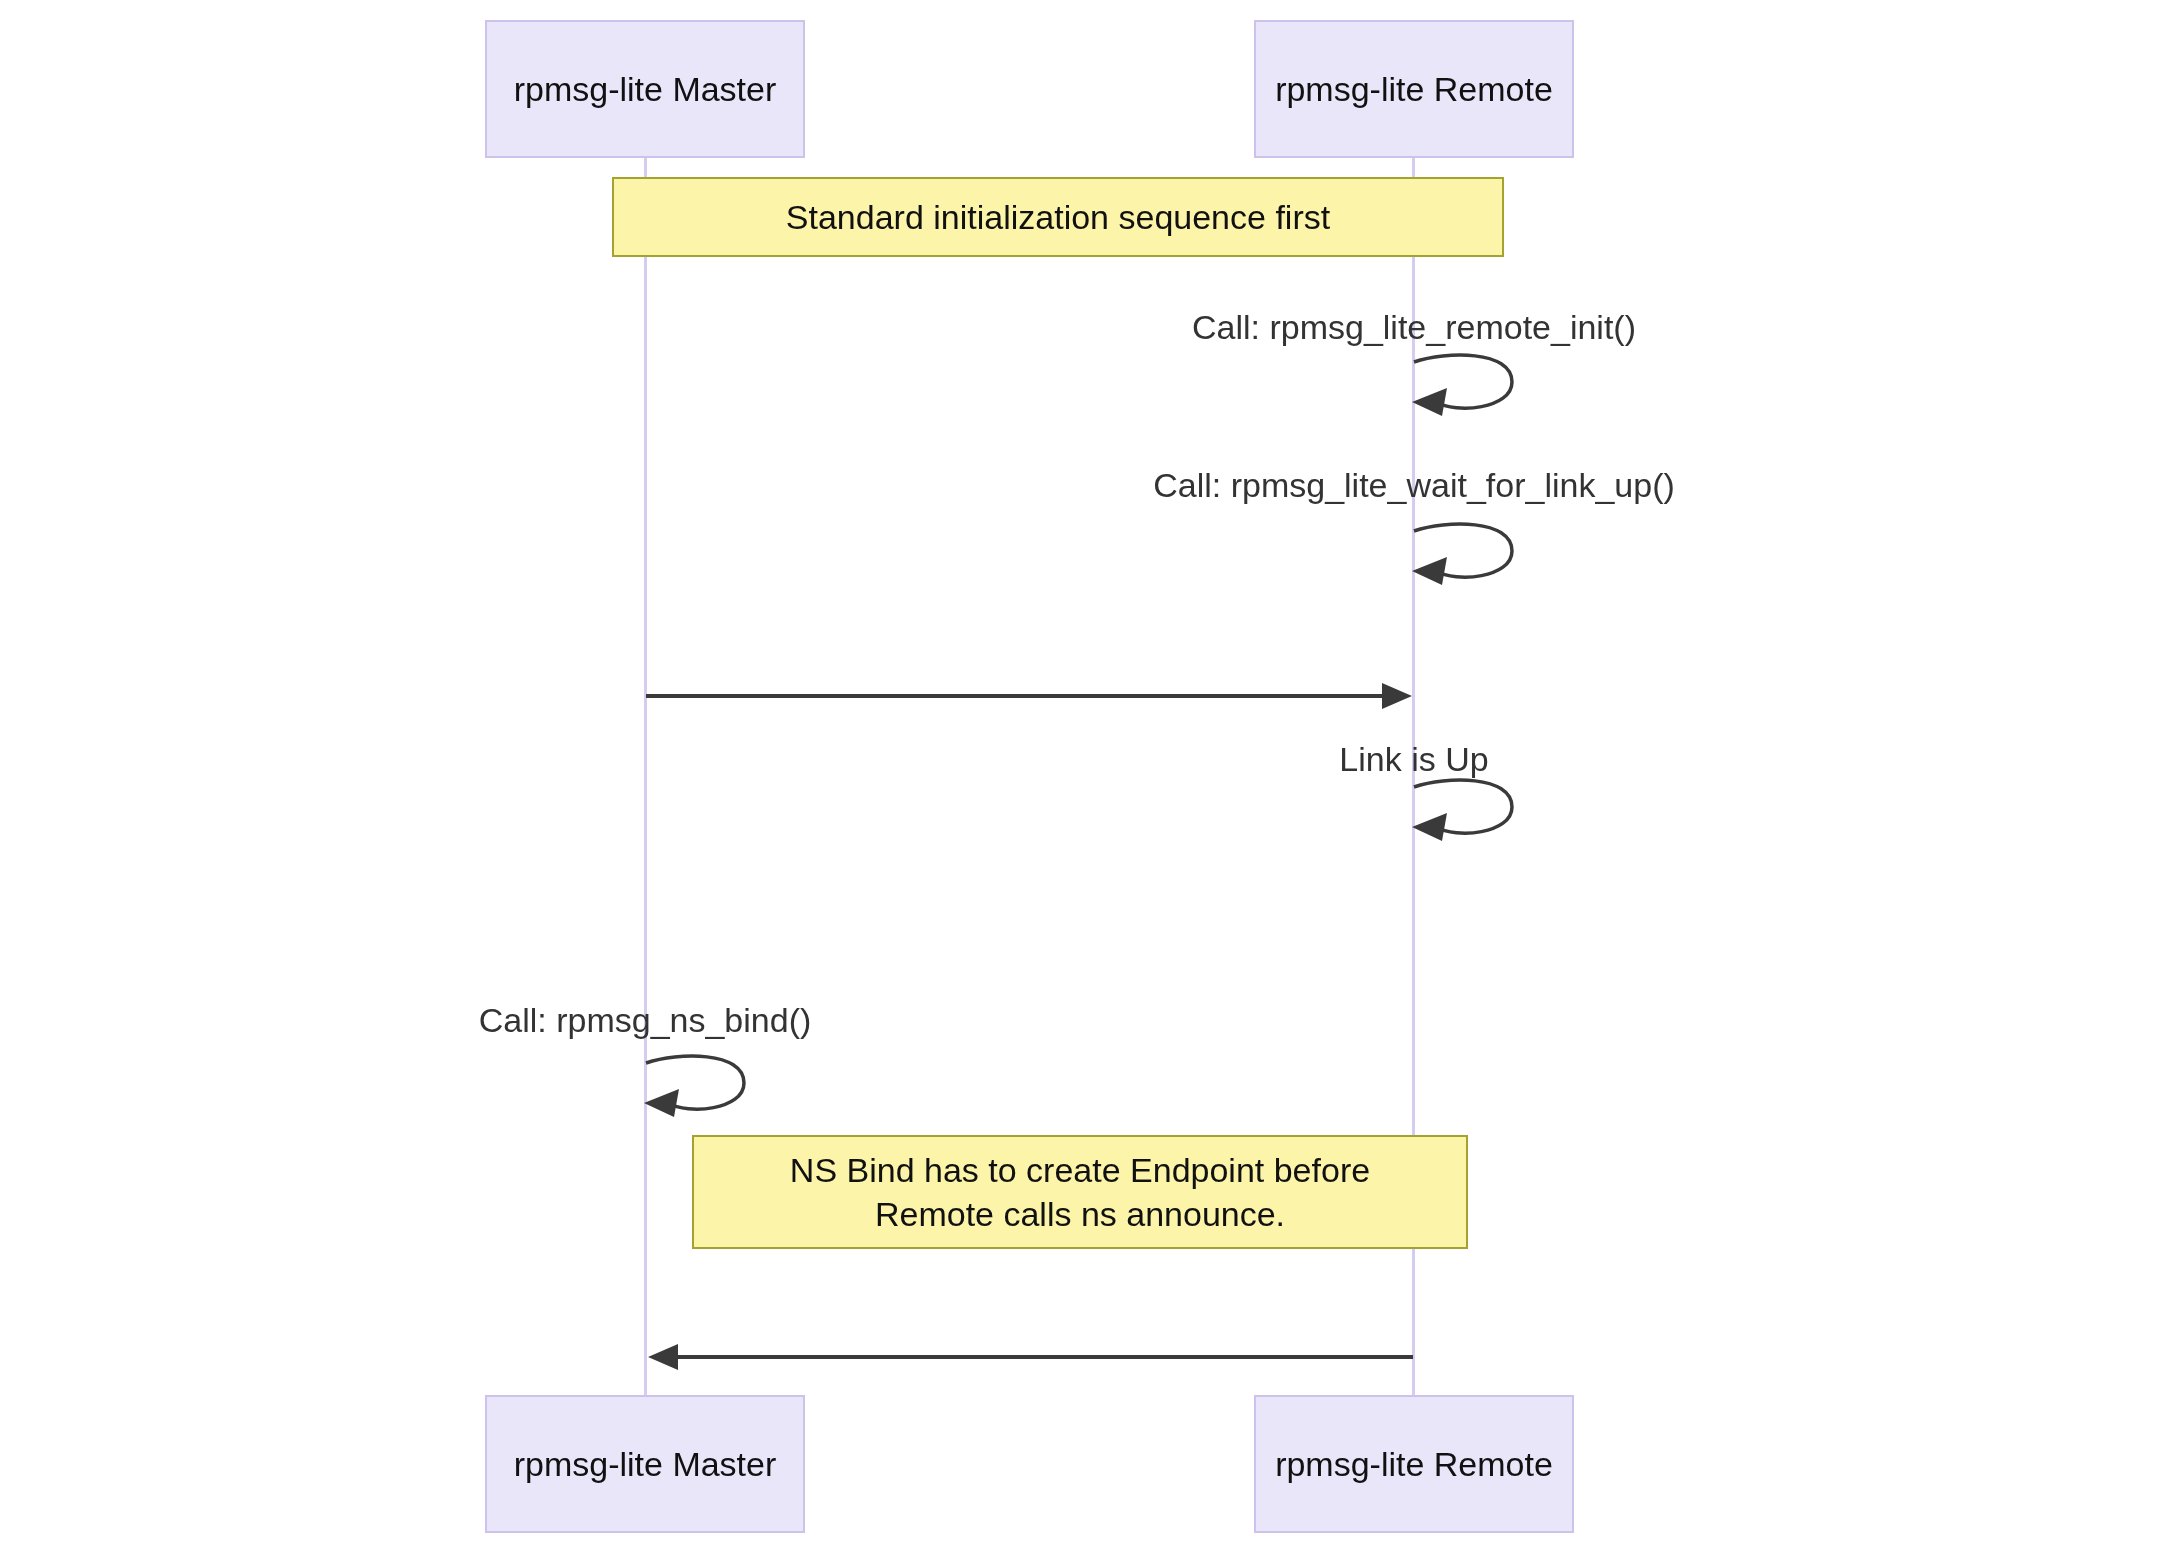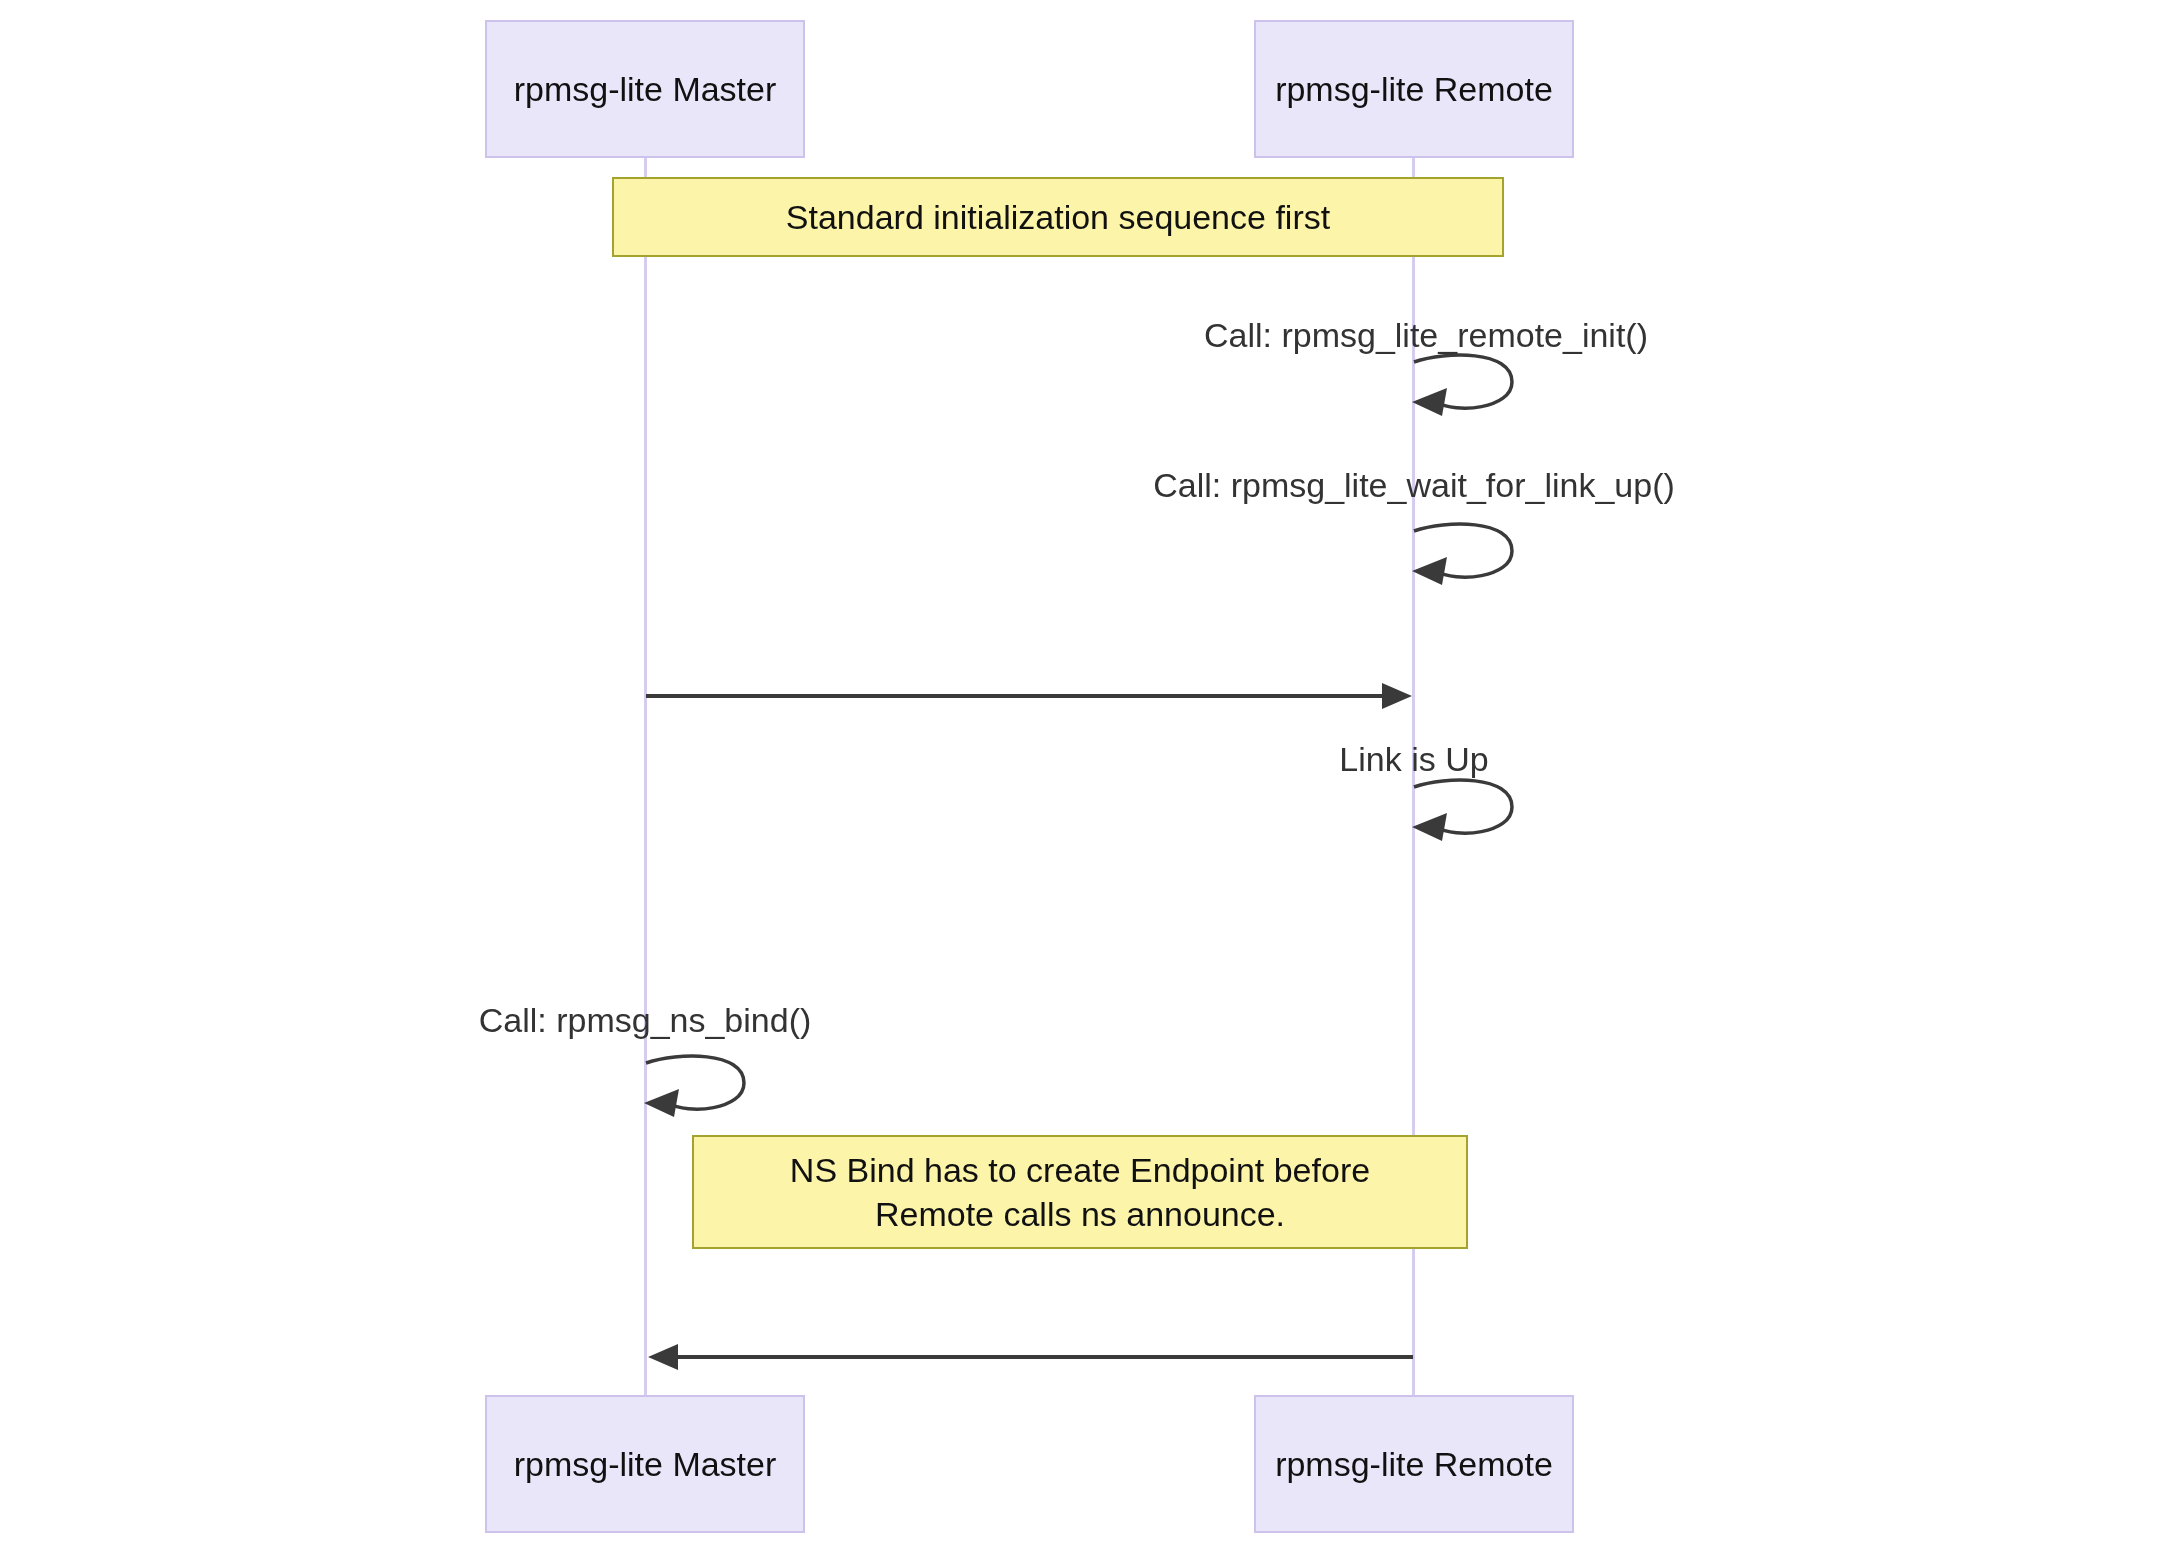--- a/index.html
+++ b/index.html
@@ -63,21 +63,21 @@
   .note.n3 { left: 692px; width: 776px; height: 114px; top: 1135px; align-items: center; }
 
   
   .msg-label {
     position: absolute;
     transform: translateX(-50%);
     white-space: nowrap;
     font-size: 34px;
     color: #333333;
   }
-  .msg-label.remote-init   { left: 1414px; top: 316px; margin-left: 12px; }
+  .msg-label.remote-init   { left: 1414px; top: 308px; }
   .msg-label.wait-link-up  { left: 1414px; top: 466px; }
   .msg-label.master-init   { left: 1030px; top: 642px; }
   .msg-label.link-up       { left: 1414px; top: 740px; }
   .msg-label.ns-bind       { left: 645px;  top: 1001px; }
   .msg-label.ns-announce   { left: 1030px; top: 1304px; }
 
   
   .arrow-line {
     position: absolute;
     height: 4px;

